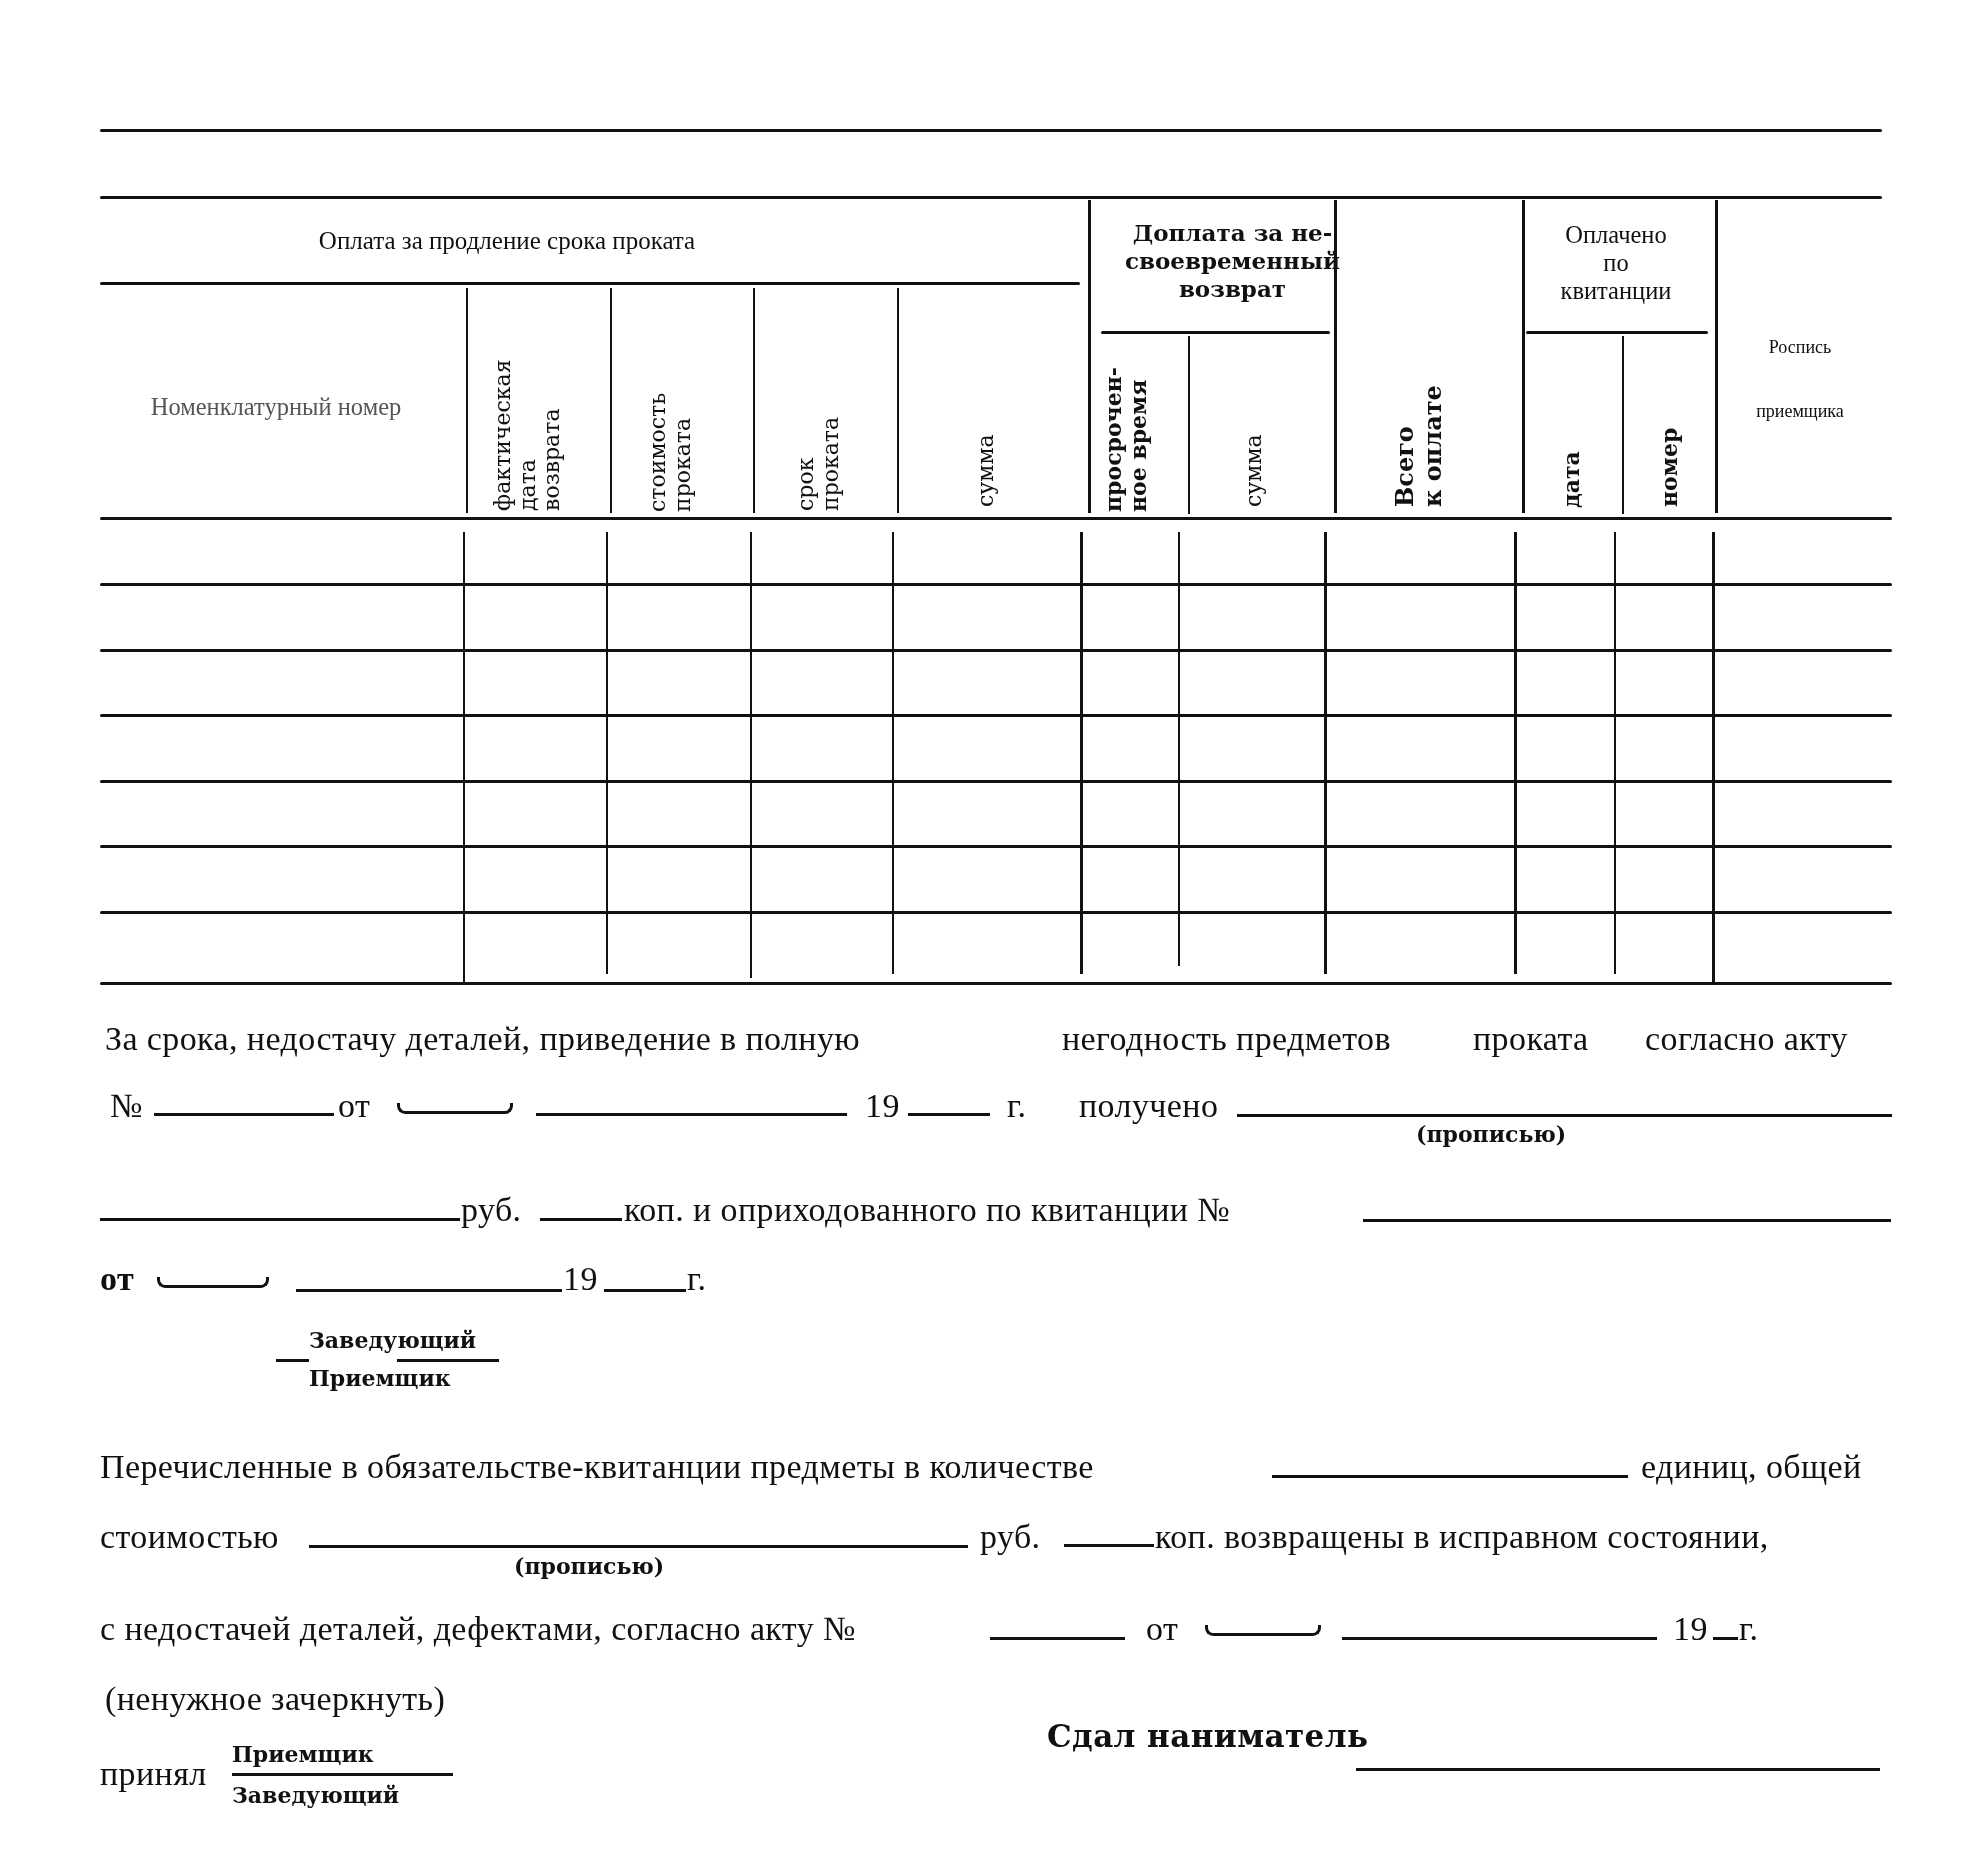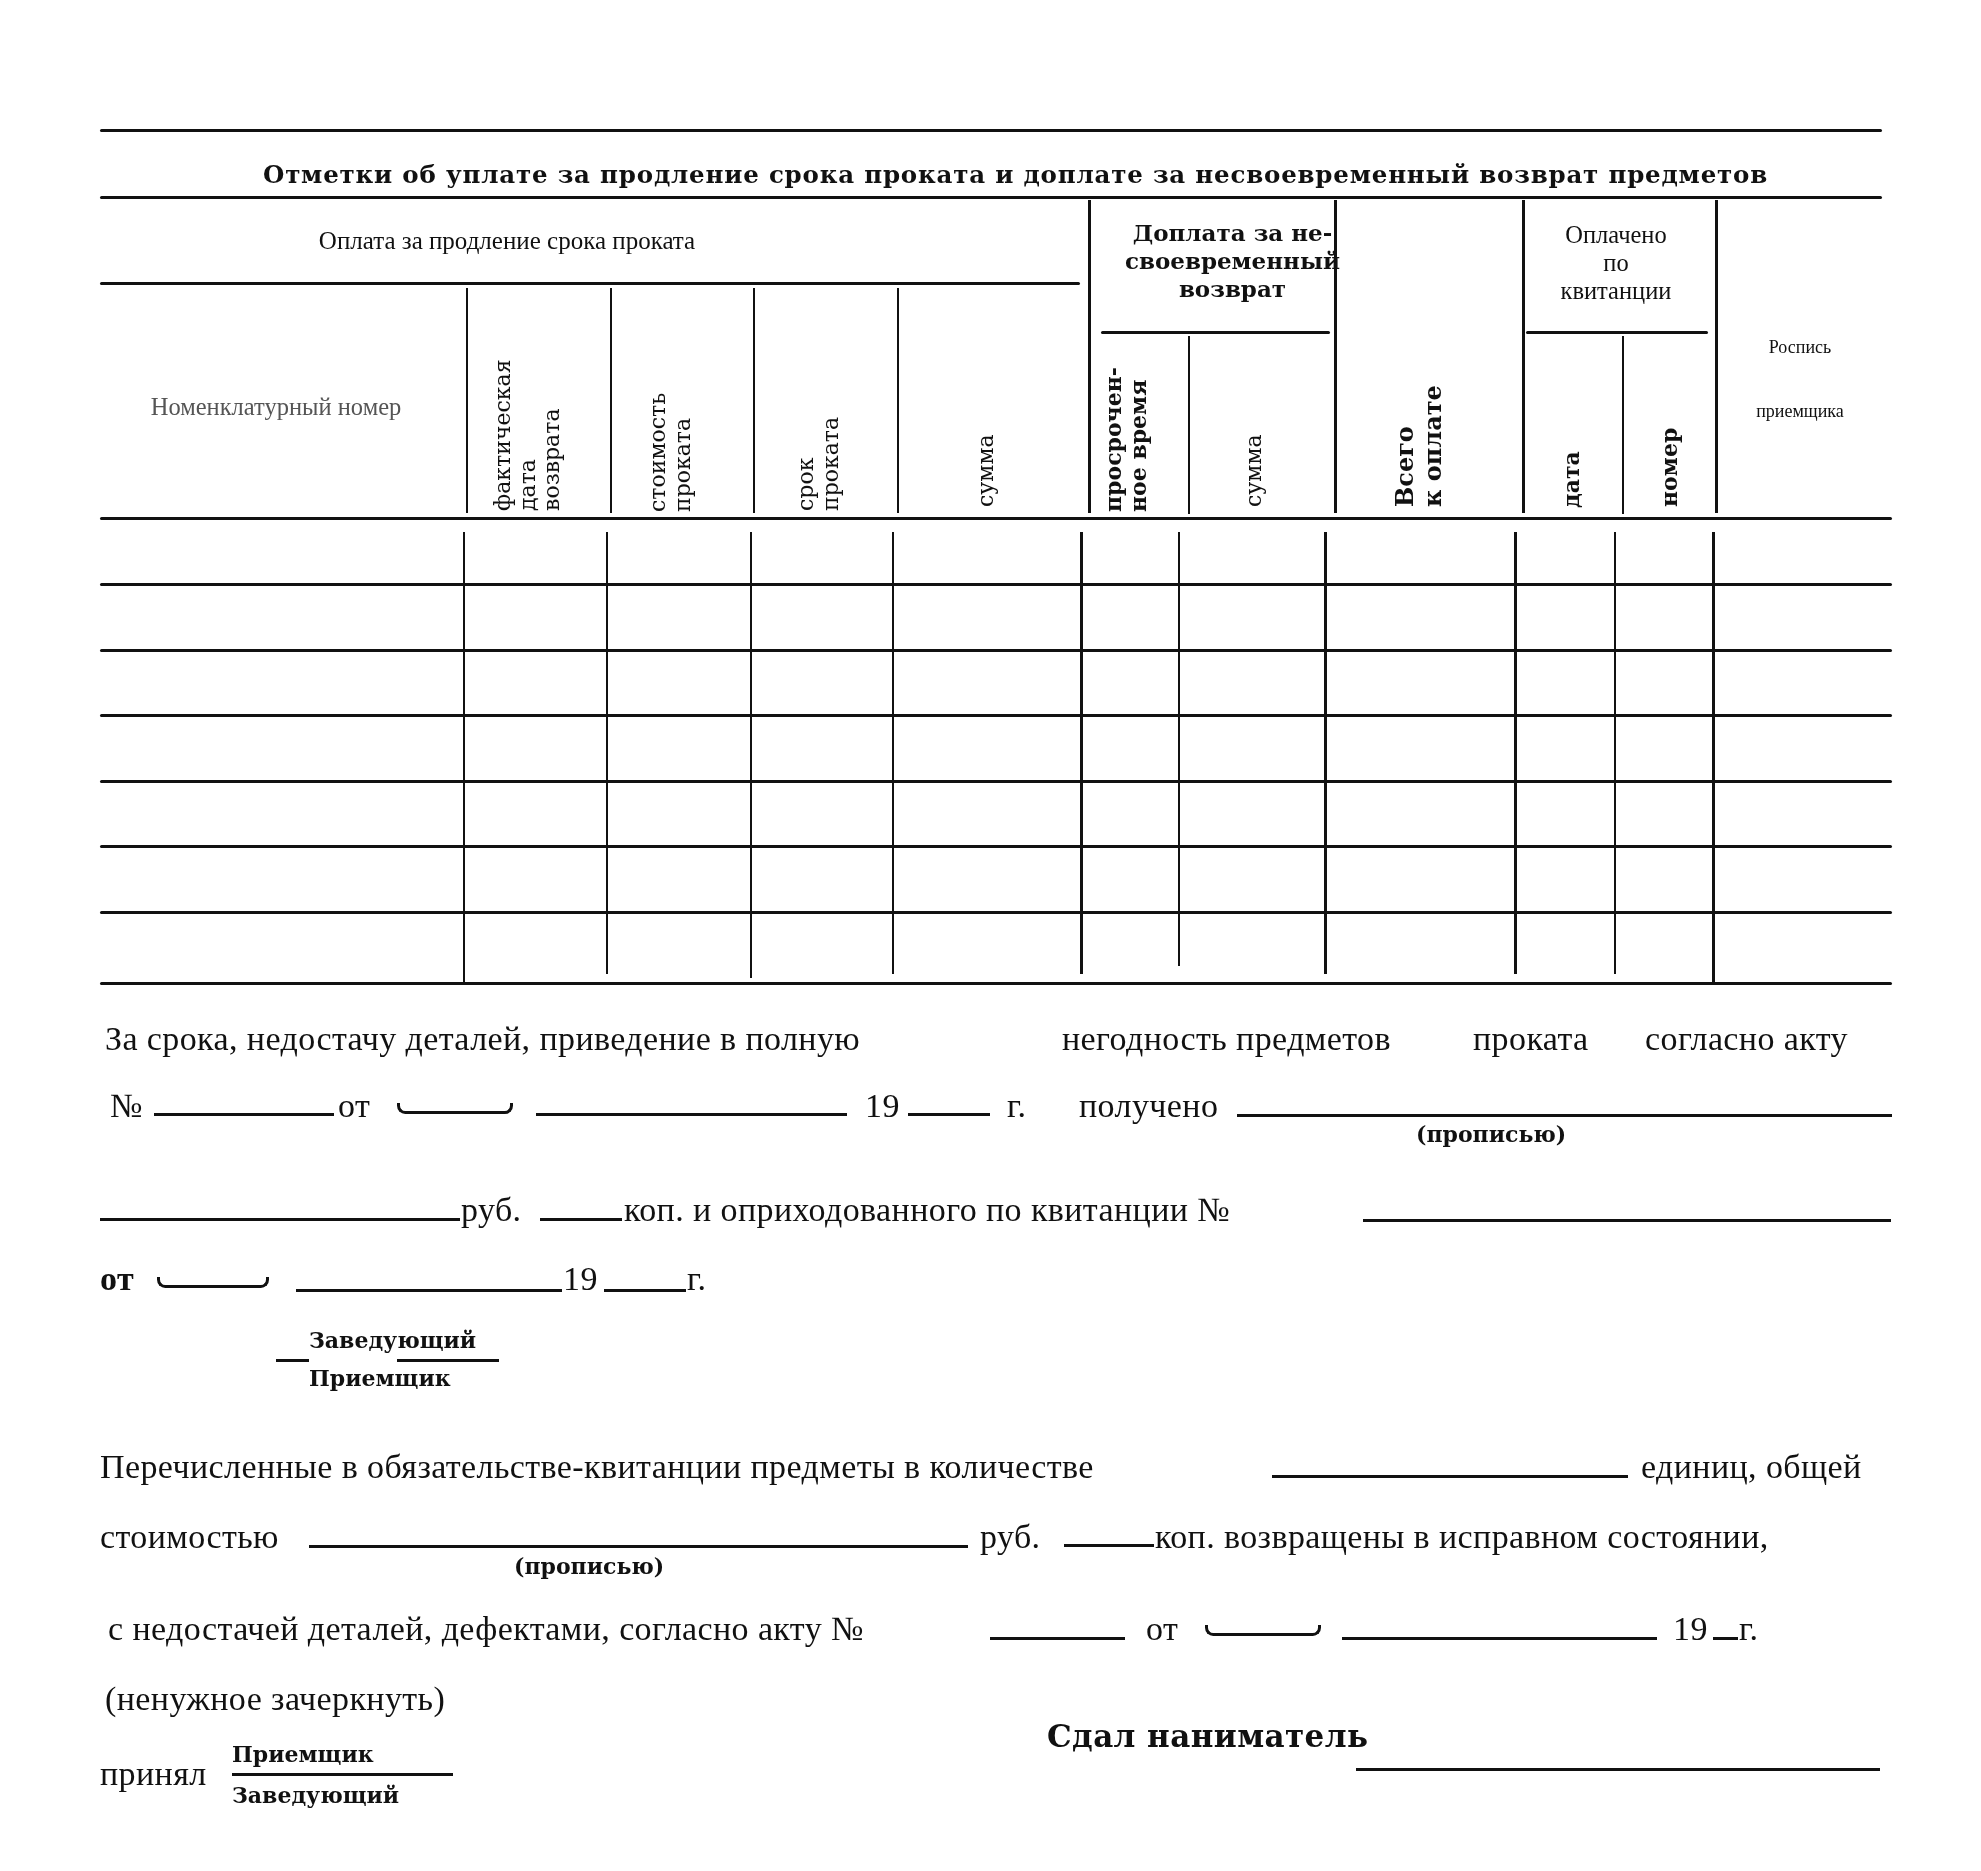--- a/index.html
+++ b/index.html
@@ -22,21 +22,20 @@
   .quote-mark { position: absolute; border-bottom: 3.3px solid #111; border-left: 3.3px solid #111; border-right: 3.3px solid #111;
                 border-radius: 0 0 8.2px 8.2px; height: 8.2px; }
   .cell { position: absolute; }
 </style>
 </head>
 <body>
 
 <div id="page">
 
   <div class="hr" style="left:100px; top:129px; width:1782px;"></div>
-  <div class="abs title" style="left:263px; top:160px;">Отметки об уплате за продление срока проката и доплате за несвоевременный возврат предметов</div>
   <div class="hr" style="left:100px; top:196px; width:1782px;"></div>
 
   <div>
 
     <div class="abs hdr" style="left:245px; top:227px; width:524px;">Оплата за продление срока проката</div>
     <div class="hr thin" style="left:100px; top:282px; width:980px;"></div>
 
     <div class="abs hdr bold" style="left:1088px; top:219px; width:245px; font-family:'DejaVu Serif',serif; font-size:23px;">
       <div>Доплата за не-</div>
       <div>своевременный</div>
@@ -171,21 +170,21 @@
     <div class="blank" style="left:1272px; top:1475px; width:356px;"></div>
     <div class="abs body-text" style="left:1641px; top:1448px;">единиц, общей</div>
 
     <div class="abs body-text" style="left:100px; top:1518px;">стоимостью</div>
     <div class="blank" style="left:309px; top:1545px; width:659px;"></div>
     <div class="abs small-bold" style="left:514px; top:1553px;">(прописью)</div>
     <div class="abs body-text" style="left:980px; top:1518px;">руб.</div>
     <div class="blank" style="left:1064px; top:1544px; width:90px;"></div>
     <div class="abs body-text" style="left:1155px; top:1518px;">коп. возвращены в исправном состоянии,</div>
 
-    <div class="abs body-text" style="left:100px; top:1610px;margin-left:8px;">с недостачей деталей, дефектами, согласно акту №</div>
+    <div class="abs body-text" style="left:100px; top:1610px;">с недостачей деталей, дефектами, согласно акту №</div>
     <div class="blank" style="left:990px; top:1637px; width:135px;"></div>
     <div class="abs body-text" style="left:1146px; top:1610px;">от</div>
     <div class="quote-mark" style="left:1205px; top:1625px; width:110px;"></div>
     <div class="blank" style="left:1342px; top:1637px; width:315px;"></div>
     <div class="abs body-text" style="left:1673px; top:1610px;">19</div>
     <div class="blank" style="left:1713px; top:1637px; width:24.5px;"></div>
     <div class="abs body-text" style="left:1739px; top:1610px;">г.</div>
 
     <div class="abs body-text" style="left:105px; top:1680px;">(ненужное зачеркнуть)</div>
   </div>

